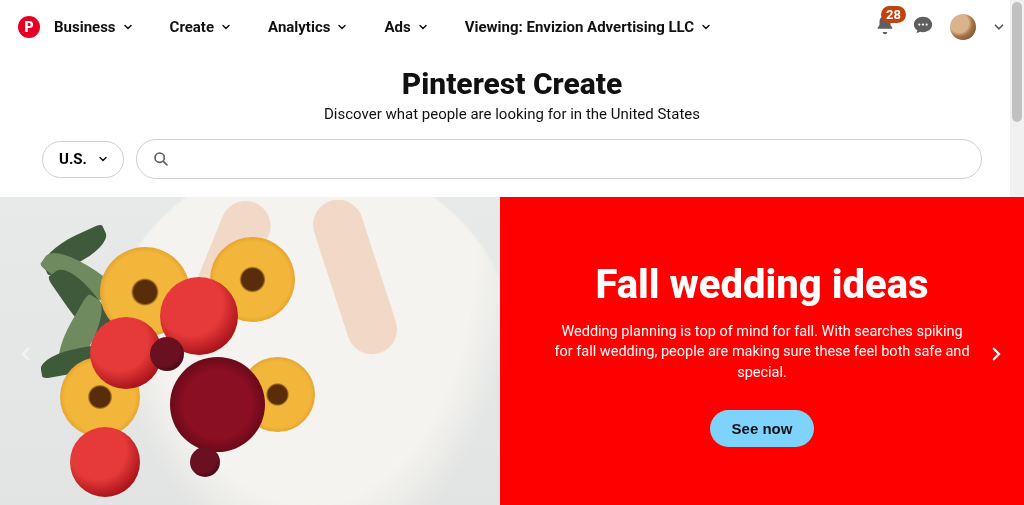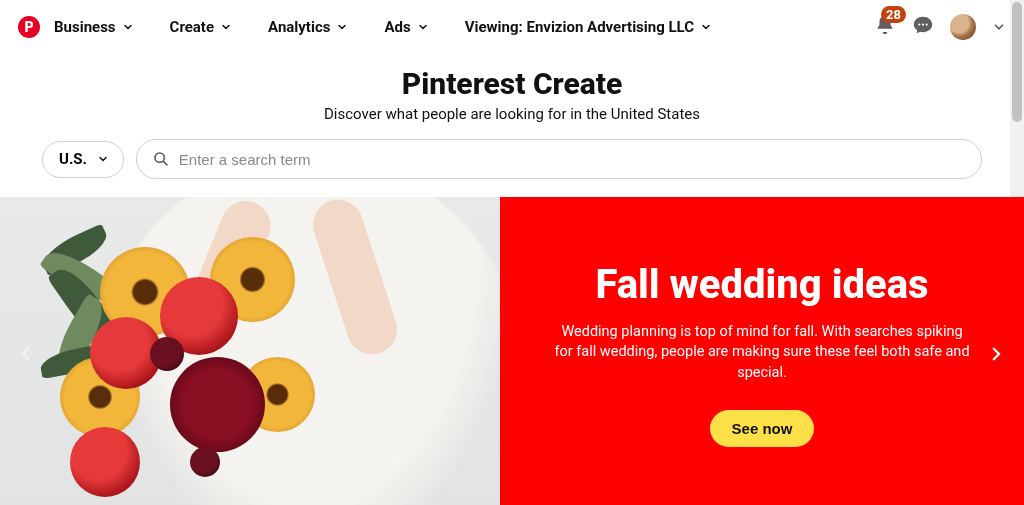--- a/index.html
+++ b/index.html
@@ -124,21 +124,21 @@
   .leaf   { background: #6f8a5e; border-radius: 60% 10% 60% 10%; transform: rotate(25deg); }
   .leaf.d { background:#3e5a3a; }
   .carousel-right {
     flex: 1; background: #ff0000; color: #fff;
     display: flex; flex-direction: column; align-items: center; justify-content: center;
     position: relative; padding: 0 40px; text-align: center;
   }
   .carousel-right h2 { font-size: 40px; font-weight: 800; margin-bottom: 14px; }
   .carousel-right p { font-size: 14.5px; line-height: 1.4; max-width: 420px; }
   .see-now {
-    margin-top: 27px; background:#fde047; color:#111; font-weight:700;
+    margin-top: 27px; background:#7dd3fc; color:#111; font-weight:700;
     border:none; border-radius: 22px; padding: 10px 22px; font-size: 15px; cursor:pointer;
   }
   .car-arrow {
     position: absolute; top: 50%; transform: translateY(-50%);
     width: 28px; height: 28px; display:flex; align-items:center; justify-content:center;
     cursor: pointer; color:#fff;
   }
   .car-arrow.left  { left: 12px; opacity: .5; }
   .car-arrow.right { right: 14px; }
 </style>
@@ -229,21 +229,20 @@
     <span>U.S.</span>
     <svg width="12" height="12" viewBox="0 0 24 24">
         <path d="M6 9l6 6 6-6" fill="none" stroke="#111" stroke-width="3" stroke-linecap="round"></path>
       </svg>
   </div>
   <div class="search-box">
     <svg width="16" height="16" viewBox="0 0 24 24">
         <circle cx="10" cy="10" r="7" fill="none" stroke="#5f5f5f" stroke-width="2.5"></circle>
         <line x1="15.5" y1="15.5" x2="21" y2="21" stroke="#5f5f5f" stroke-width="2.5" stroke-linecap="round"></line>
       </svg>
-    <input type="text" placeholder="Enter a search term" style="">
   </div>
 </div>
 
 <div class="carousel">
   <div class="carousel-left">
     <div class="dress"></div>
     <div class="arm-l"></div>
       <div class="arm-r"></div>
     <div class="bouquet">
       <div class="leaf d" style="left:10px;top:60px;width:70px;height:26px;transform:rotate(-25deg)"></div>

